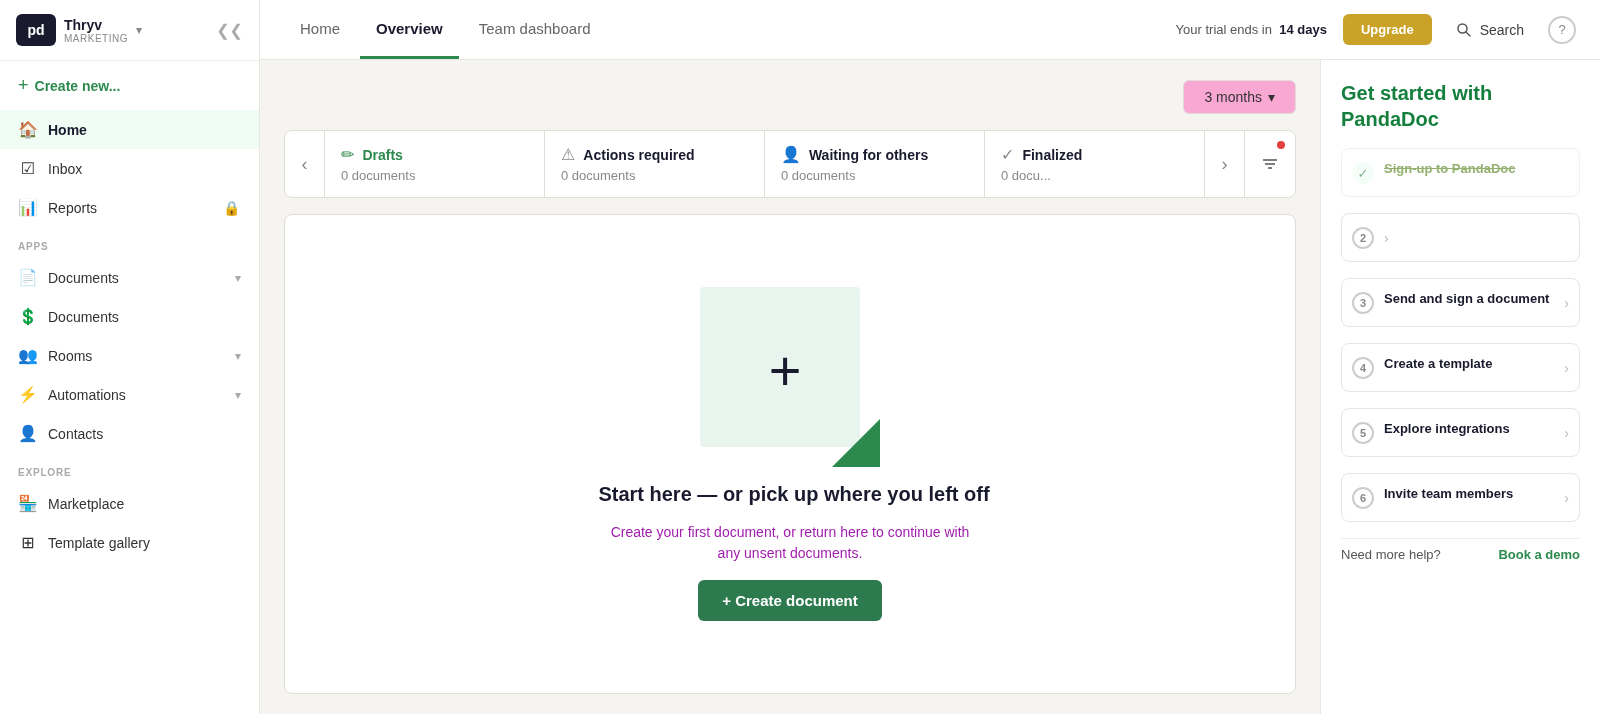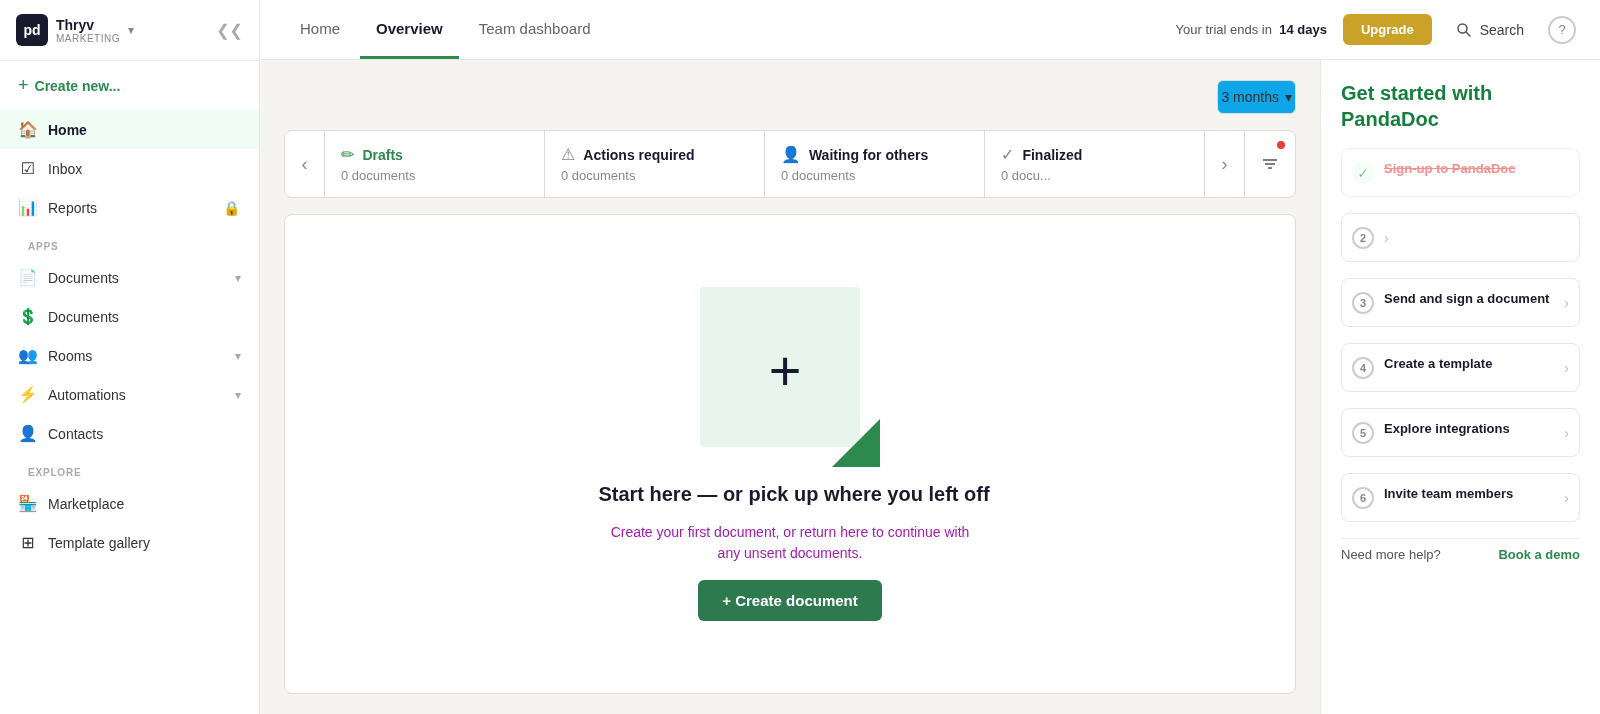--- a/index.html
+++ b/index.html
@@ -22,21 +22,21 @@
       justify-content: space-between;
       padding: 14px 16px;
       border-bottom: 1px solid #f0ede8;
     }
     .sidebar-brand {
       display: flex;
       align-items: center;
       gap: 8px;
     }
     .brand-logo {
-      width: 32px;
+      width: 40px;
       height: 32px;
       background: #1a1a2e;
       border-radius: 6px;
       display: flex;
       align-items: center;
       justify-content: center;
       color: #fff;
       font-size: 14px;
       font-weight: bold;
     }
@@ -69,21 +69,21 @@
       font-size: 14px;
       color: #333;
       position: relative;
     }
     .nav-item.active { background: #f0fdf4; font-weight: 700; color: #1a1a2e; }
     .nav-item .nav-icon { width: 20px; text-align: center; font-size: 16px; }
     .nav-item .lock-icon { margin-left: auto; font-size: 14px; }
     .nav-item .chevron { margin-left: auto; color: #aaa; font-size: 12px; }
 
     .section-label {
-      padding: 14px 28px 6px;
+      padding: 14px 18px 6px;
       font-size: 10px;
       font-weight: 700;
       color: #aaa;
       text-transform: uppercase;
       letter-spacing: 0.8px;
     }
 
     
     .main {
       flex: 1;
@@ -188,24 +188,24 @@
     
     .filter-row {
       display: flex;
       justify-content: flex-end;
       align-items: center;
     }
     .months-dropdown {
       display: flex;
       align-items: center;
       gap: 6px;
-      background: #0ea5e9;
+      background: #f9a8d4;
       border: 1px solid #e0ddd8;
       border-radius: 6px;
-      padding: 8px 3px;
+      padding: 8px 20px;
       font-size: 14px;
       color: #333;
       cursor: pointer;
       font-weight: 500;
     }
 
     
     .status-tabs {
       display: flex;
       background: #fff;
@@ -386,21 +386,21 @@
       display: flex;
       align-items: center;
       justify-content: center;
       font-size: 13px;
       color: #2d8a4e;
       flex-shrink: 0;
       margin-top: 1px;
     }
     .step-content { flex: 1; }
     .step-title { font-size: 13px; font-weight: 600; color: #1a1a2e; line-height: 1.3; }
-    .step-title.strikethrough { text-decoration: line-through; color: #ef4444; }
+    .step-title.strikethrough { text-decoration: line-through; color: #4d7c0f; }
     .step-desc { font-size: 12px; color: #888; margin-top: 2px; }
     .step-chevron { color: #bbb; font-size: 14px; align-self: center; }
 
     .help-row {
       display: flex;
       align-items: center;
       justify-content: space-between;
       padding-top: 8px;
       border-top: 1px solid #f0ede8;
     }

